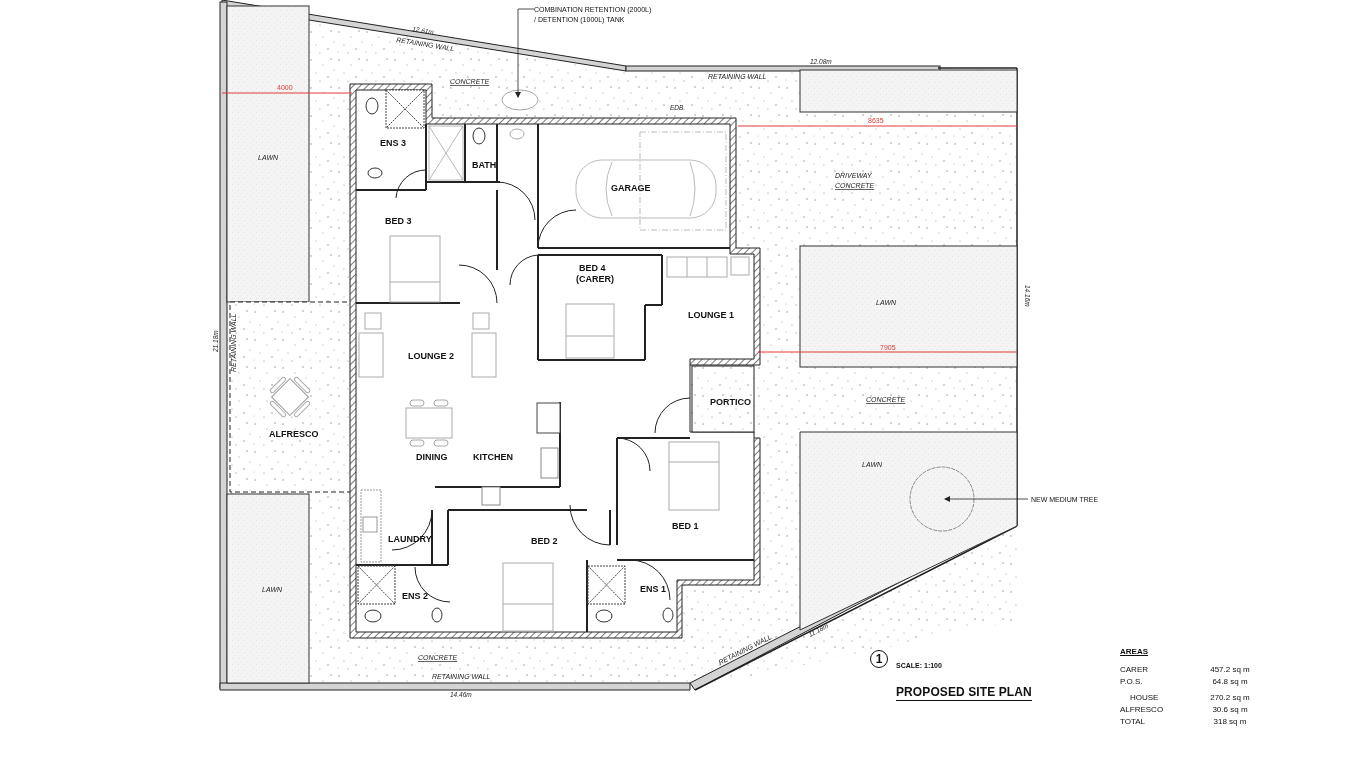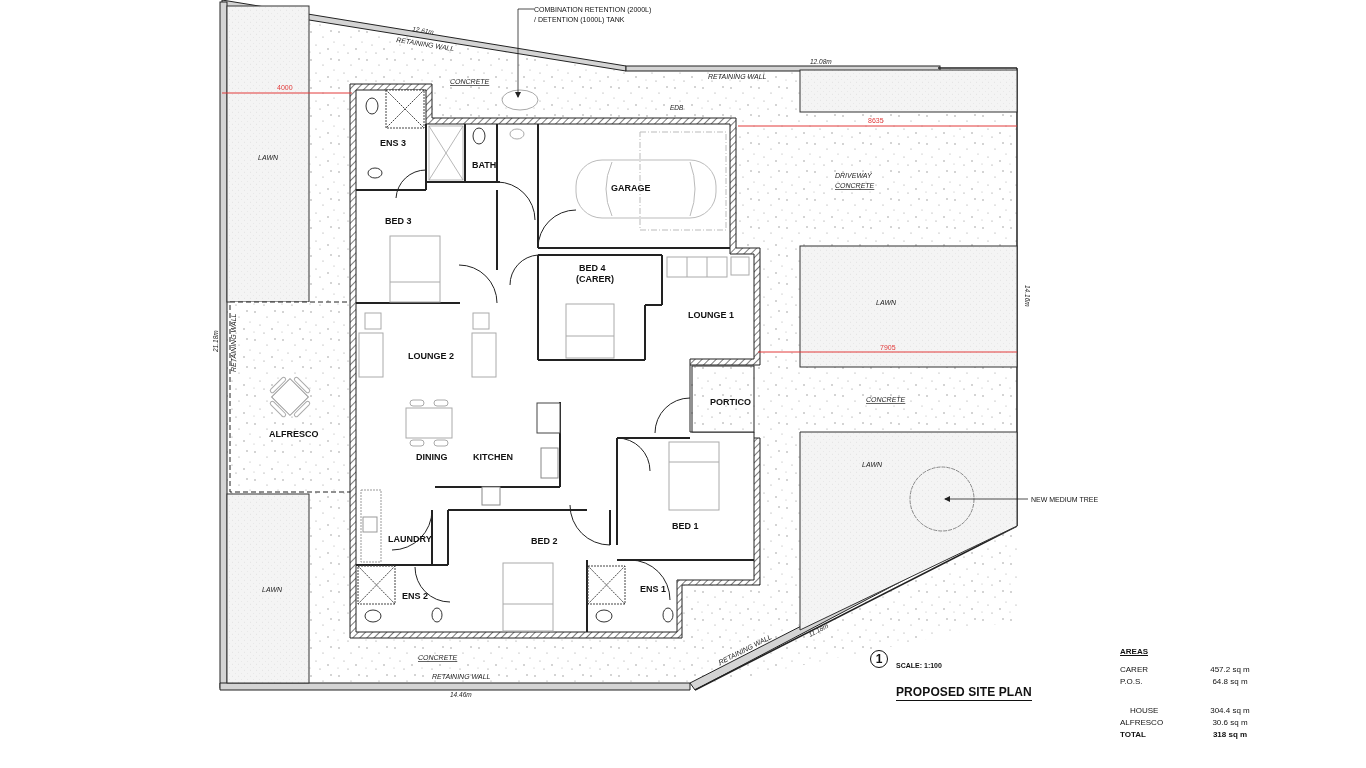--- a/index.html
+++ b/index.html
@@ -11,22 +11,22 @@
   .dim-black { font-family:"Liberation Sans", sans-serif; font-style:italic; font-size:6.5px; fill:#222; }
   .note { font-family:"Liberation Sans", sans-serif; font-size:7px; fill:#111; }
   .title-block { position:absolute; left:870px; top:645px; }
   .title-circle { position:absolute; left:0; top:5px; width:16px; height:16px; border:1.5px solid #111; border-radius:50%; font-size:12px; font-weight:bold; text-align:center; line-height:16px; color:#111; }
   .title-main { position:absolute; left:26px; top:0; font-size:12px; font-weight:bold; color:#111; white-space:nowrap; border-bottom:1.5px solid #111; padding-bottom:1px; letter-spacing:0.1px;margin-top:40px; }
   .title-scale { position:absolute; left:26px; top:17px; font-size:7px; font-weight:bold; color:#111; white-space:nowrap; }
   .areas { position:absolute; left:1120px; top:647px; width:140px; font-size:8px; color:#111; }
   .areas-head { font-weight:bold; text-decoration:underline; margin-bottom:8px; font-size:8px; }
   .area-row { display:flex; justify-content:space-between; height:12px; line-height:12px; }
   .area-row .v { width:60px; text-align:center; }
-  .area-row.gap { margin-top:17px;padding-left:10px; }
-  .area-row.total { font-weight:bold; }
+  .area-row.gap { margin-top:4px;padding-left:10px; }
+  .area-row.total { font-weight:normal; }
 </style>
 </head>
 <body>
 
 <svg width="1366" height="768" viewBox="0 0 1366 768">
   <defs>
     <pattern id="concrete" width="28" height="28" patternUnits="userSpaceOnUse">
       <rect width="28" height="28" fill="#ffffff"></rect>
       <circle cx="3" cy="4" r="0.7" fill="#888"></circle>
       <circle cx="15" cy="9" r="0.6" fill="#999"></circle>
@@ -302,21 +302,21 @@
   <div class="area-row">
     <span>CARER</span>
     <span class="v">457.2 sq m</span>
   </div>
   <div class="area-row">
     <span>P.O.S.</span>
     <span class="v">64.8 sq m</span>
   </div>
   <div class="area-row gap">
     <span>HOUSE</span>
-    <span class="v">304.4 sq m</span>
+    <span class="v">270.2 sq m</span>
   </div>
   <div class="area-row">
     <span>ALFRESCO</span>
     <span class="v">30.6 sq m</span>
   </div>
   <div class="area-row total">
     <span>TOTAL</span>
     <span class="v">318 sq m</span>
   </div>
 </div>

